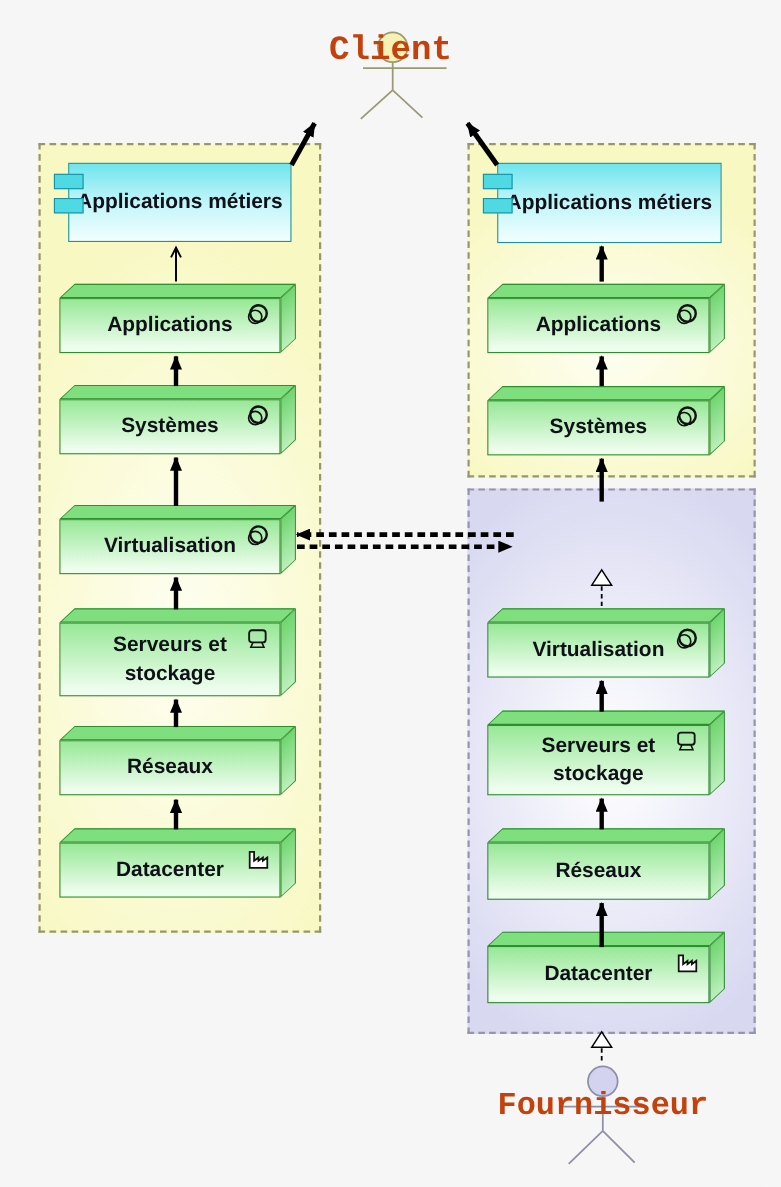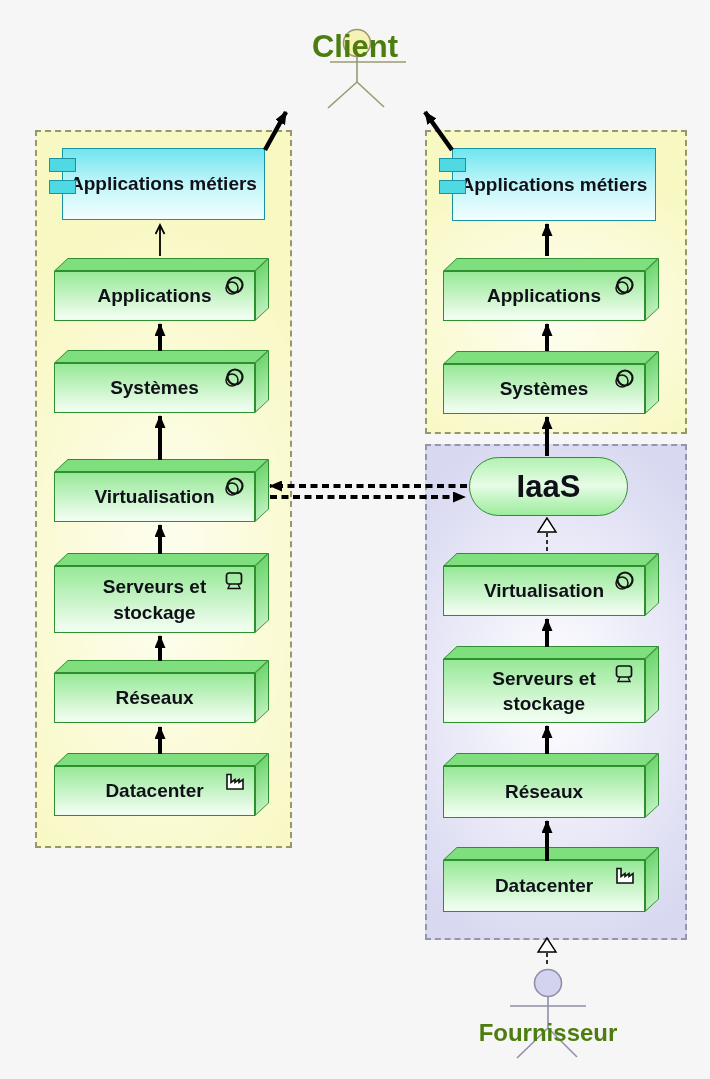--- a/index.html
+++ b/index.html
@@ -57,24 +57,24 @@
     position:absolute;z-index:2;box-sizing:border-box;
     border:1.8px solid #2d8f2d;border-radius:30px;
     background:linear-gradient(180deg,#b2f1b2 0%,#e7fce7 48%,#9cec9c 100%);
     display:flex;align-items:center;justify-content:center;
     font-size:31px;font-weight:bold;color:#101018;
   }
 
   
   .actor-label{
     position:absolute;z-index:4;width:240px;text-align:center;
-    font-weight:bold;color:#4d7c0f;
+    font-weight:bold;color:#c2410c;font-family:Liberation Mono, monospace;
   }
   #lbl-client{left:235px;top:29px;font-size:31px;}
-  #lbl-fournisseur{left:428px;top:1019px;font-size:24px;}
+  #lbl-fournisseur{left:428px;top:989px;font-size:29px;}
 
   
   #overlay{position:absolute;left:0;top:0;z-index:3;pointer-events:none;}
 </style>
 </head>
 <body>
 
 <div class="stage">
 
   <div class="zone yellow" style="left:35px;top:130px;width:253px;height:714px;"></div>
@@ -247,23 +247,20 @@
     <div class="n-side" style="left:202px;height:50px;"></div>
     <div class="n-front" style="width:202px;height:50px;">
       <span>Systèmes</span>
       <svg class="n-icon" width="27" height="24">
         <circle cx="15" cy="9" r="7.5" fill="none" stroke="#111" stroke-width="2.2"></circle>
         <circle cx="12" cy="12" r="6" fill="none" stroke="#111" stroke-width="1.5"></circle>
       </svg>
     </div>
   </div>
 
-  <div class="pill" style="left:469px;top:457px;width:159px;height:59px;">
-    <span>IaaS</span>
-  </div>
 
   <div class="node3d" style="left:443px;top:553px;width:216px;height:63px;">
     <div class="n-top" style="width:202px;"></div>
     <div class="n-side" style="left:202px;height:50px;"></div>
     <div class="n-front" style="width:202px;height:50px;">
       <span>Virtualisation</span>
       <svg class="n-icon" width="27" height="24">
         <circle cx="15" cy="9" r="7.5" fill="none" stroke="#111" stroke-width="2.2"></circle>
         <circle cx="12" cy="12" r="6" fill="none" stroke="#111" stroke-width="1.5"></circle>
       </svg>

